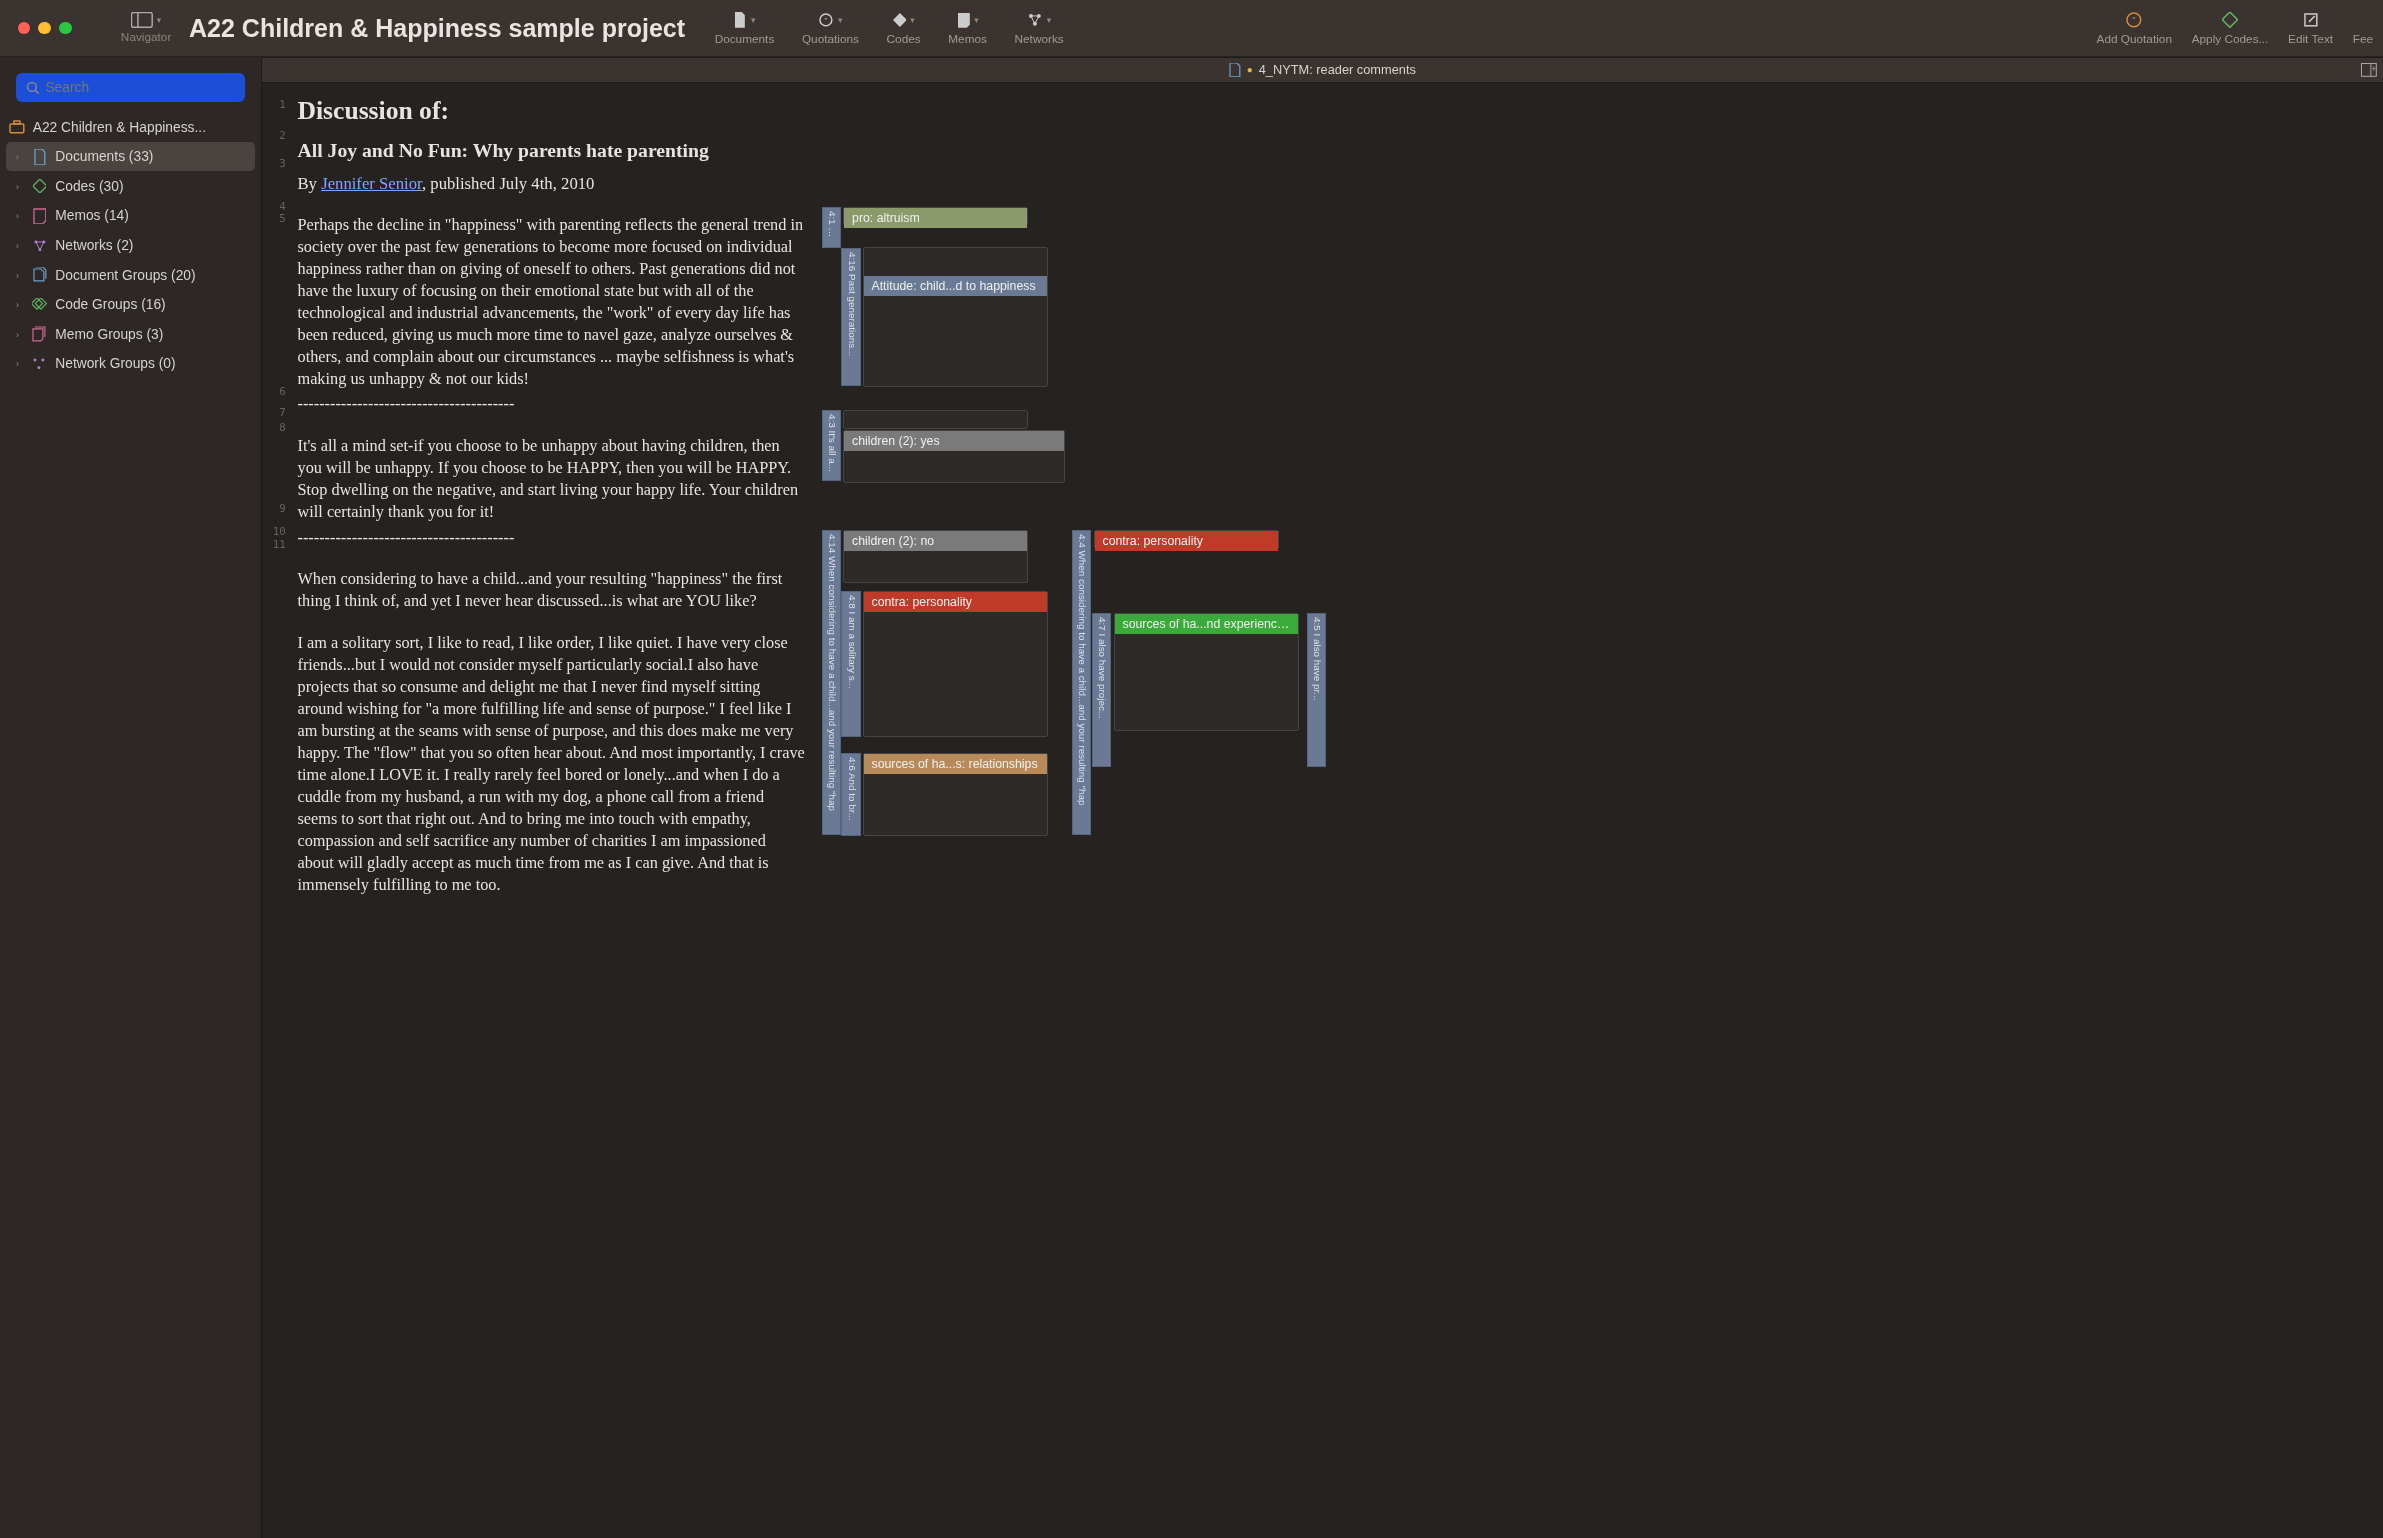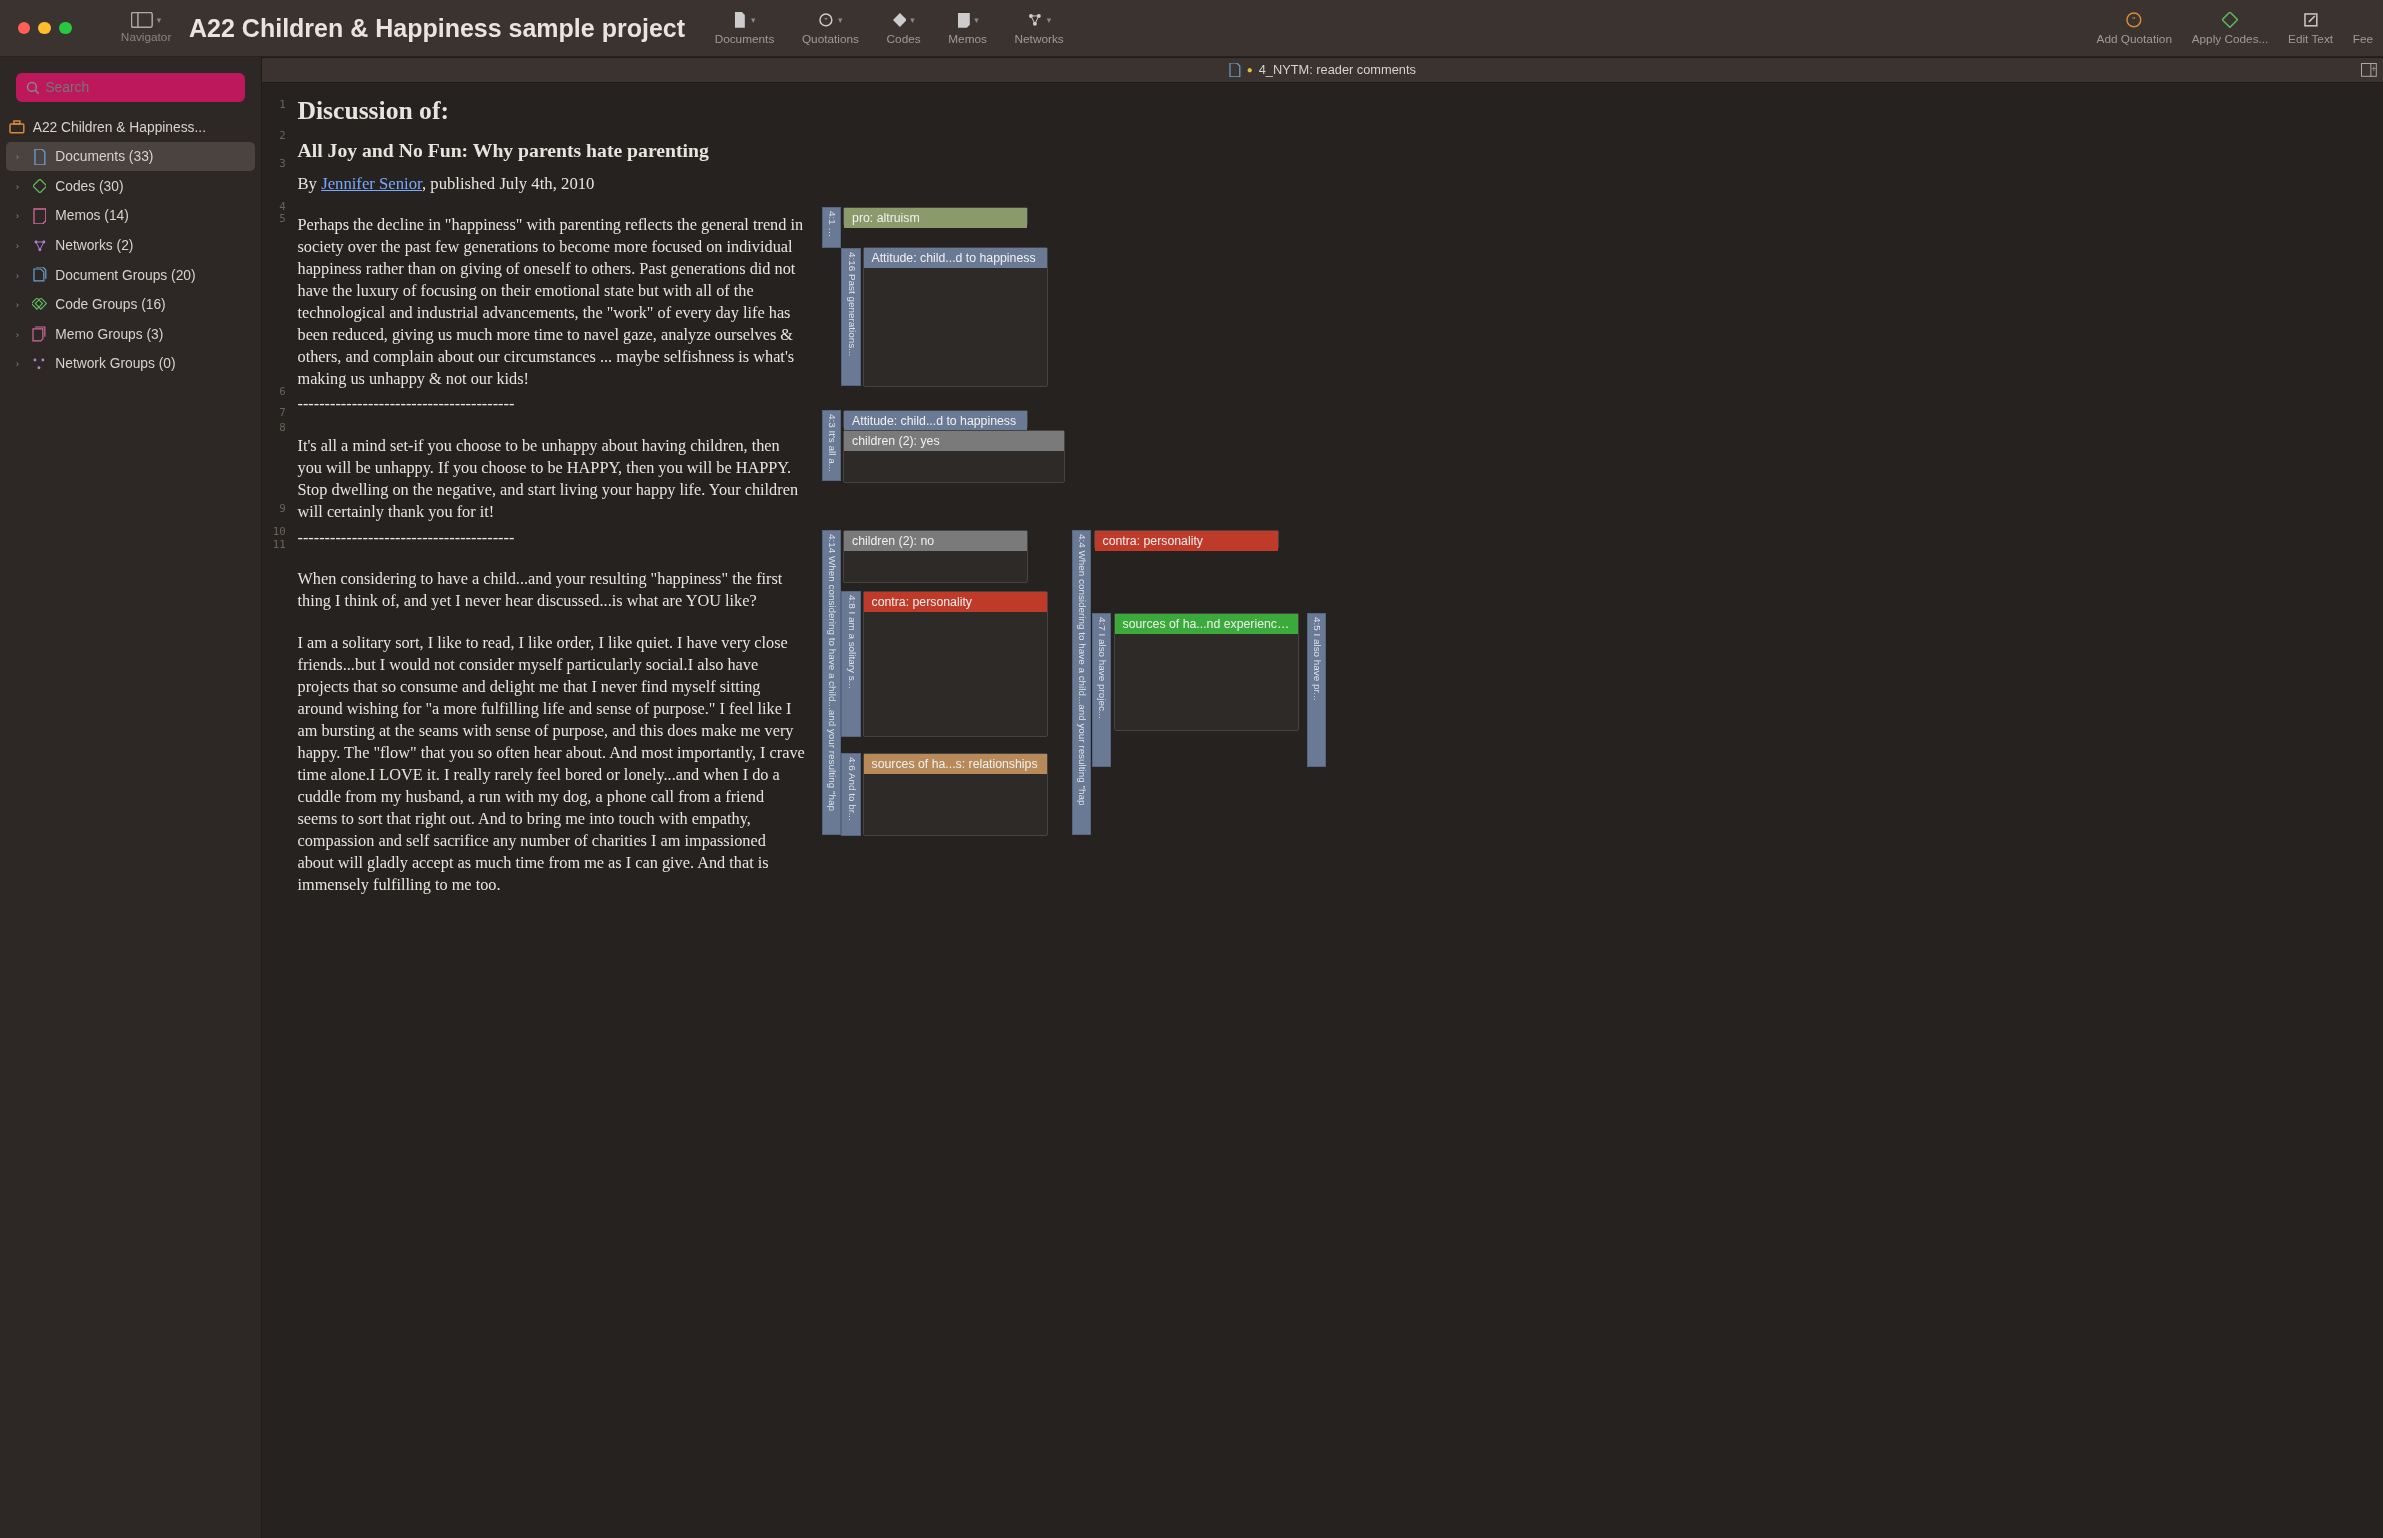--- a/index.html
+++ b/index.html
@@ -26,21 +26,21 @@
 .toolbar-right { display: flex; gap: 19.7px; align-items: center; padding-right: 9.9px; }
 .chevron-down { font-size: 8.9px; color: #888; }
 .orange { color: #d68b3a !important; }
 .green-icon { color: #5fb85f !important; }
 
 
 .body-row { display: flex; flex: 1; min-height: 0; }
 
 
 .sidebar { width: 262px; background: #2d2825; border-right: 1px solid #1e1b19; display: flex; flex-direction: column; padding-top: 9.9px; }
-.search-box { margin: 5.9px 15.8px 9.9px 15.8px; background: #be185d; border-radius: 5.9px; height: 29.6px; display: flex; align-items: center; padding: 0 9.9px; color: #888; }
+.search-box { margin: 5.9px 15.8px 9.9px 15.8px; background: #1d4ed8; border-radius: 5.9px; height: 29.6px; display: flex; align-items: center; padding: 0 9.9px; color: #888; }
 .search-box input { background: transparent; border: none; color: #ccc; font-size: 13.8px; margin-left: 5.9px; outline: none; flex: 1; }
 .sidebar-item { display: flex; align-items: center; height: 29.6px; padding-left: 15.8px; cursor: pointer; font-size: 13.8px; color: #d6d2ce; gap: 7.9px; }
 .sidebar-item.selected { background: #4a4340; border-radius: 4.9px; margin: 0 5.9px; padding-left: 9.9px; }
 .sidebar-item .disclosure { width: 7.9px; color: #888; font-size: 9.9px; }
 .sidebar-item .icon-slot { width: 15.8px; height: 15.8px; display: flex; align-items: center; justify-content: center; }
 .proj-row { padding-left: 9px; }
 
 
 .main { flex: 1; display: flex; flex-direction: column; min-width: 0; background: #252220; }
 .doc-tab { height: 25.6px; background: #3a3330; display: flex; align-items: center; justify-content: center; gap: 5.9px; font-size: 12.8px; color: #d6d2ce; position: relative; border-bottom: 1px solid #1e1b19; border-top: 1px solid #1e1b19; }
@@ -53,21 +53,21 @@
 .doc-body h1 { font-size: 25.6px; font-weight: 700; margin-bottom: 7.9px; }
 .doc-body h2 { font-size: 19.7px; font-weight: 700; margin-bottom: 9.9px; }
 .doc-body .byline { font-size: 16.7px; margin-bottom: 17.7px; }
 .doc-body a { color: #7aa8ff; text-decoration: underline; }
 .doc-body p { margin-bottom: 3.9px; }
 .margin-area { flex: 1; position: relative; background: #252220; overflow: hidden; }
 .bracket { position: absolute; width: 19.7px; background: #6a7a95; border: 1px solid #556680; writing-mode: vertical-rl; font-size: 9.9px; color: #dde3ec; padding: 3.9px 2px; overflow: hidden; white-space: nowrap; text-overflow: ellipsis; }
 .code-card { position: absolute; border: 1px solid #444; background: #2d2a28; border-radius: 2px; }
 .code-card .head { font-size: 12.3px; padding: 3px 7.9px; color: #f0f0f0; white-space: nowrap; overflow: hidden; text-overflow: ellipsis; }
 .head.olive { background: #8a9a6a; }
-.head.slate { background: #6a7a95; }
+.head.slate { background: #6a7a95; margin-top: 28px; }
 .head.gray { background: #7a7a7a; }
 .head.red { background: #c03a2a; }
 .head.greenb { background: #3aaa3a; }
 .head.tan { background: #b88a5a; }
 
 .statusbar { height: 25.6px; background: #2d2825; border-top: 1px solid #1e1b19; display: flex; align-items: center; padding: 0 11.8px; gap: 11.8px; font-size: 12.8px; color: #b0aaa4; }
 .slider { width: 108px; height: 3.9px; background: #555; border-radius: 2px; position: relative; }
 .slider .thumb { position: absolute; width: 7.9px; height: 13.8px; background: #ddd; border-radius: 3px; top: -4.9px; left: 41px; }
 .checkbox { width: 13.8px; height: 13.8px; border: 1px solid #666; border-radius: 3px; background: #3a3330; }
 .status-spacer { flex: 1; }

